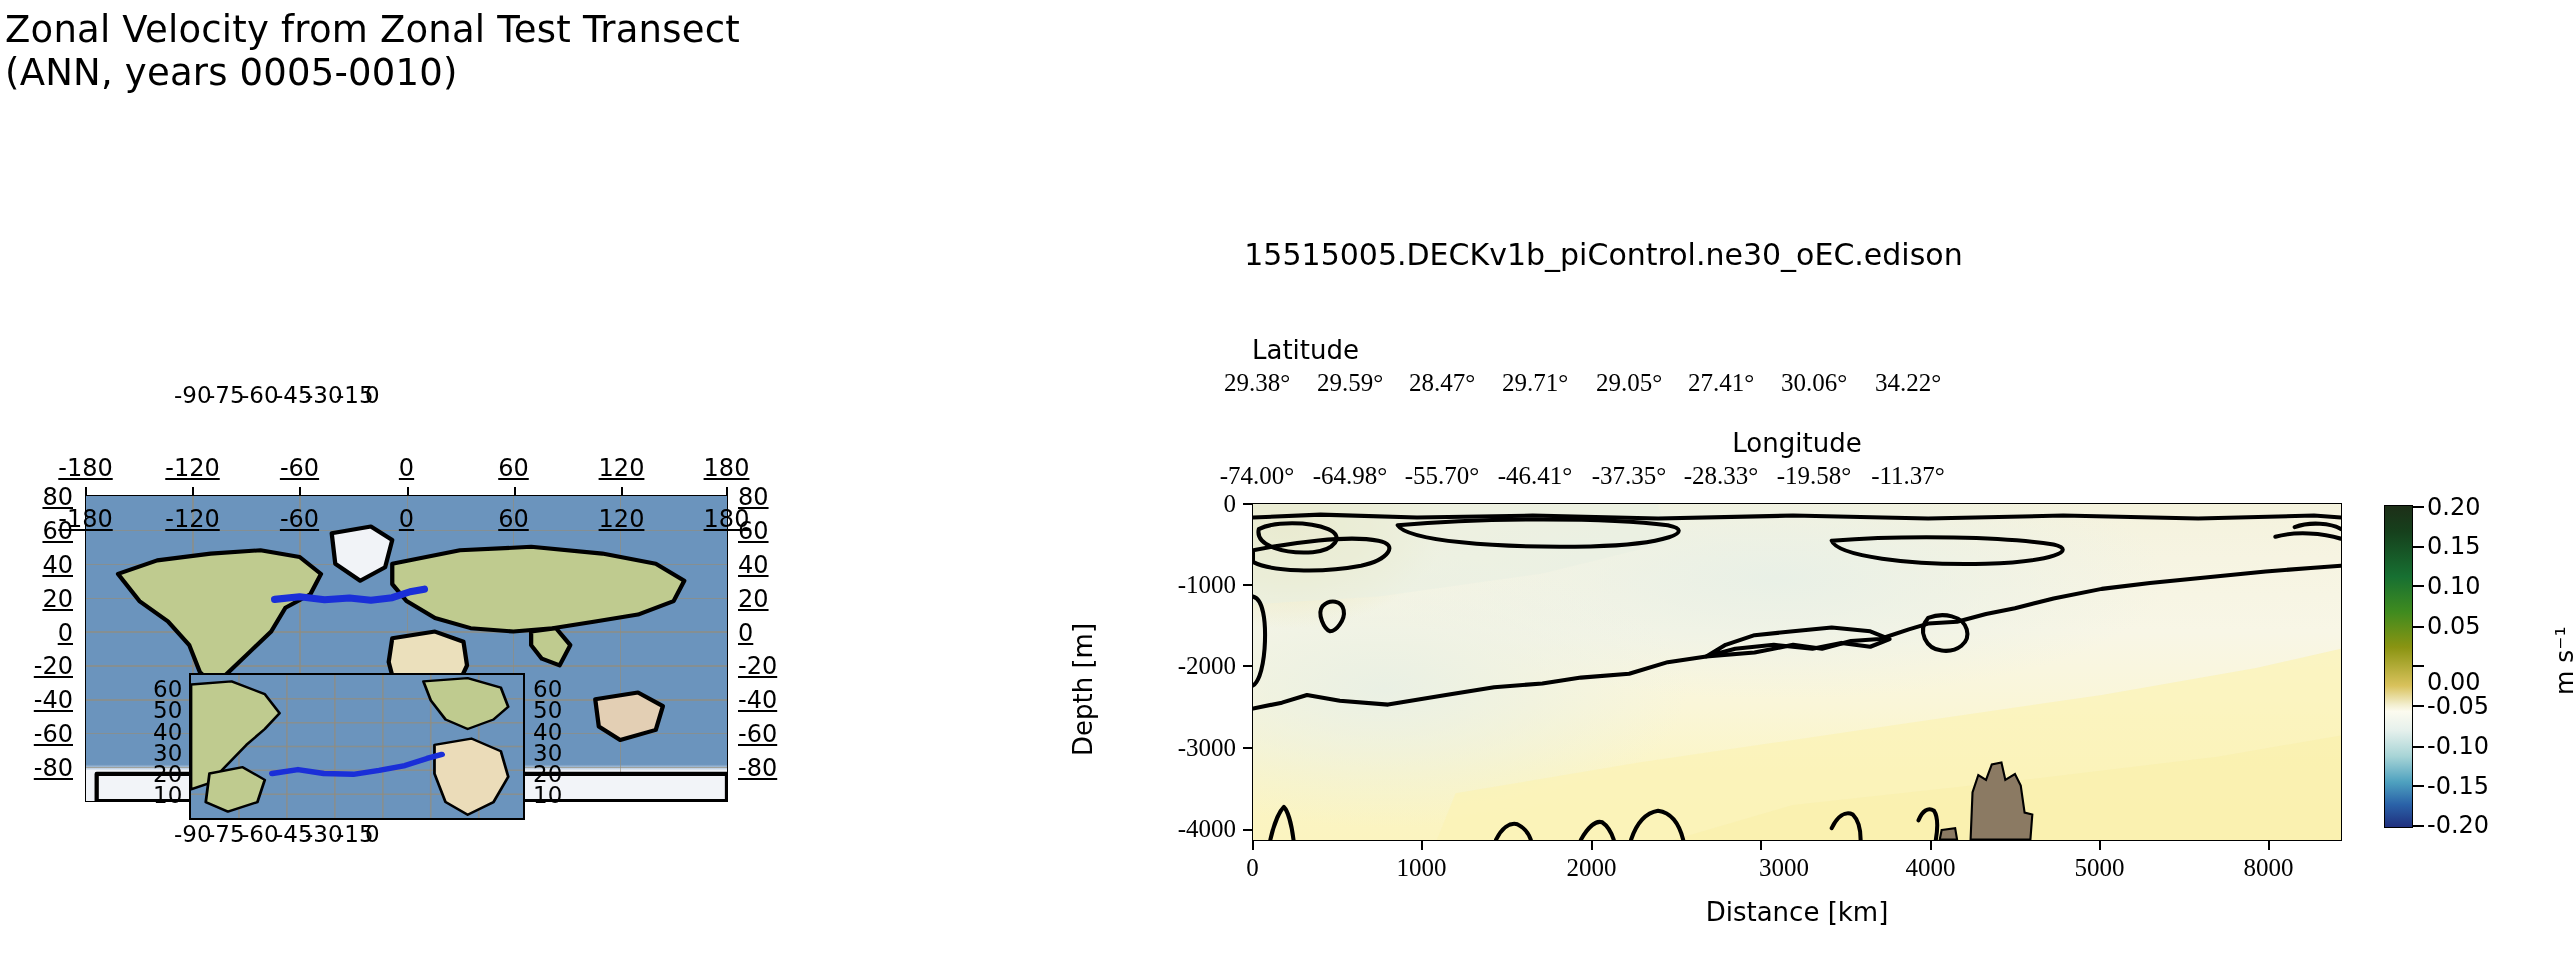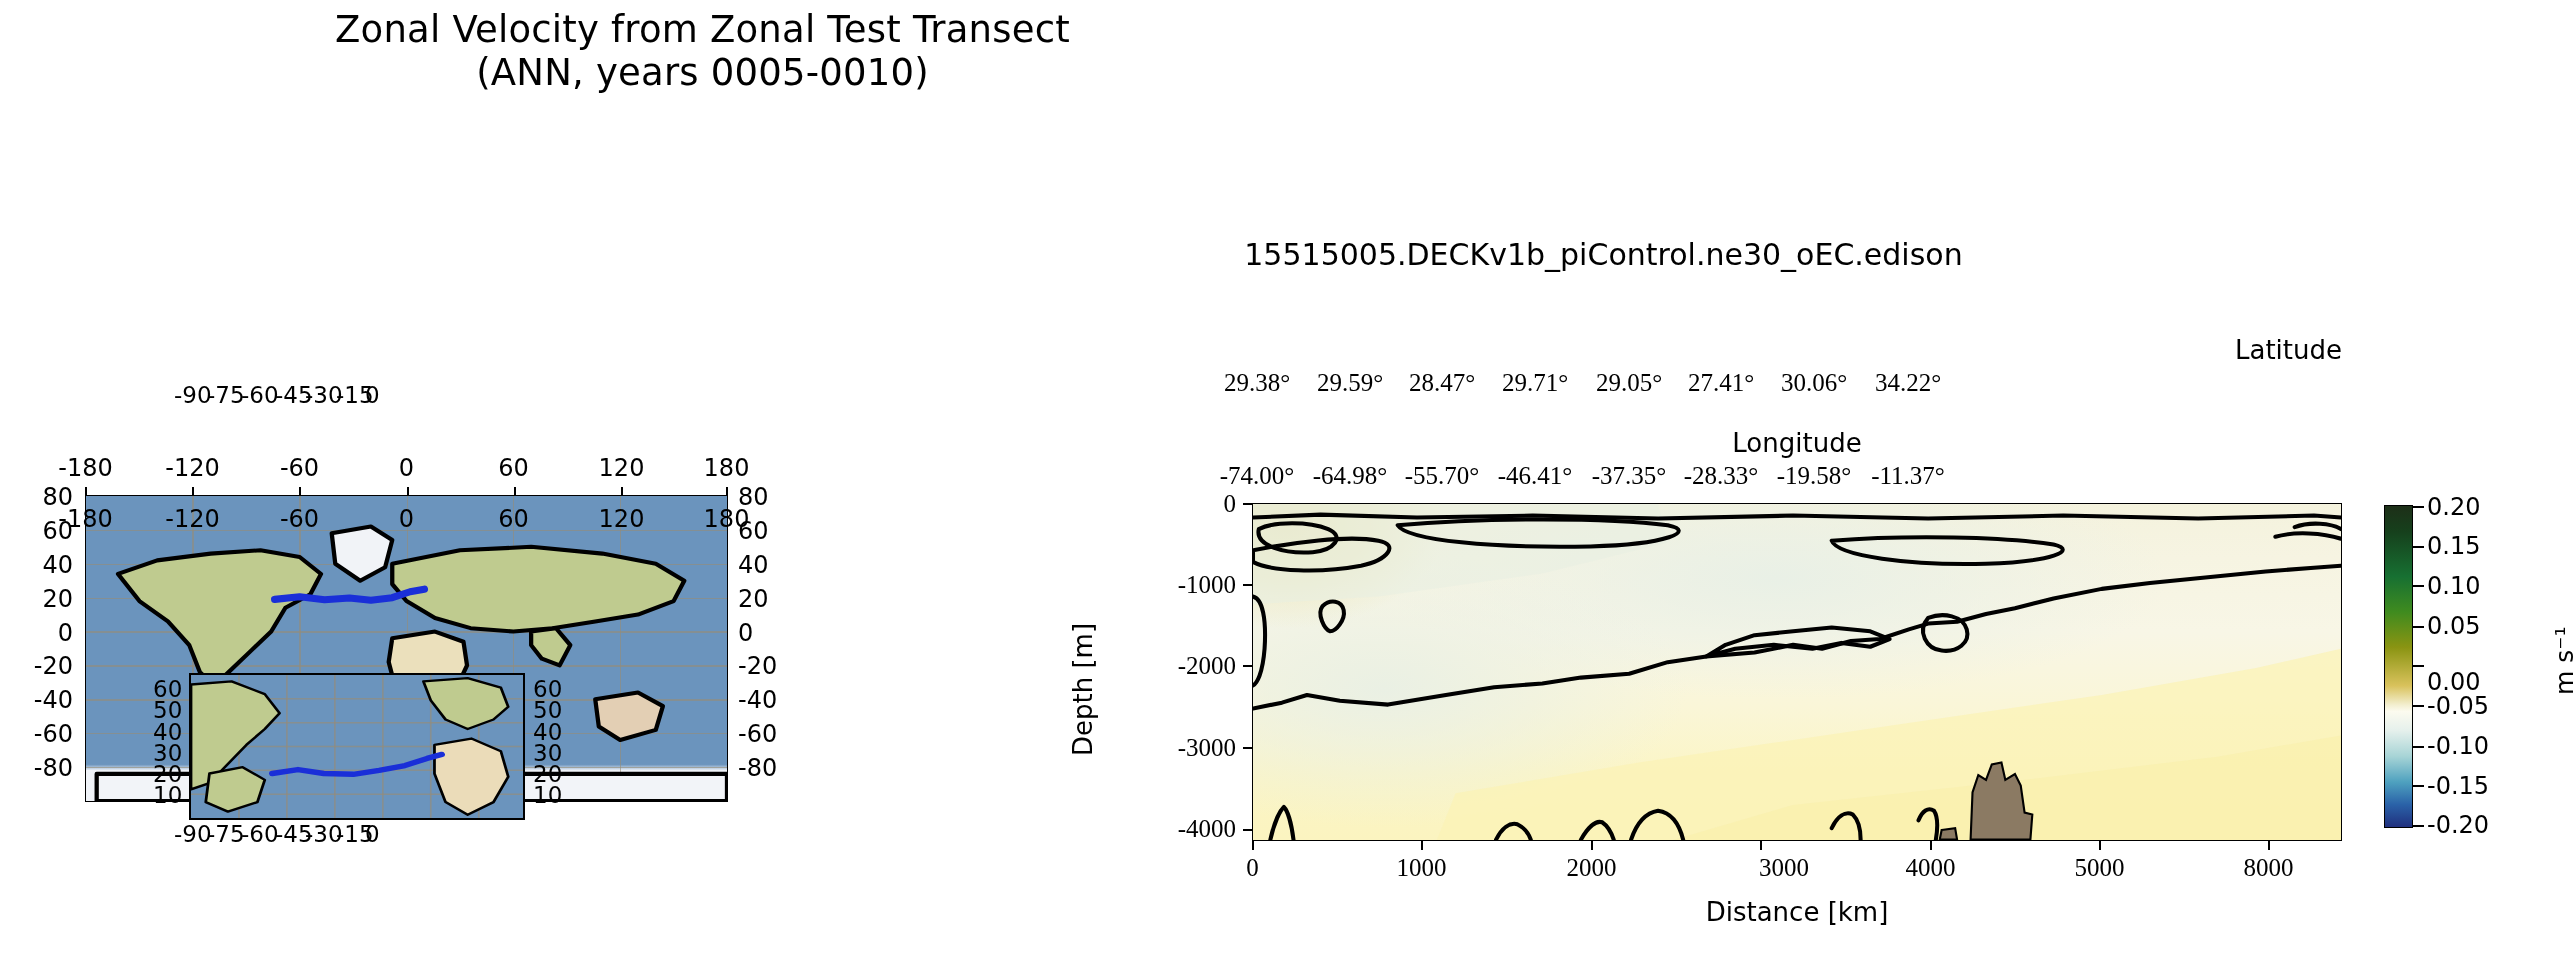--- a/index.html
+++ b/index.html
@@ -1,39 +1,39 @@
 <!DOCTYPE html>
 <html><head>
 <meta charset="utf-8">
 <style>
   html,body{margin:0;padding:0;background:#ffffff;}
   body{width:2576px;height:955px;position:relative;font-family:"DejaVu Sans",sans-serif;color:#000;overflow:hidden;}
 
   .fig{position:absolute;inset:0;}
 
   
-  #fig-title{position:absolute;left:12px;top:7.7px;width:1381px;text-align:center;font-size:37px;line-height:1.18;letter-spacing:0.2px;}
+  #fig-title{position:absolute;left:5px;top:7.7px;width:1381px;text-align:left;font-size:37px;line-height:1.18;letter-spacing:0.2px;}
   #fig-title .l2{display:block;}
 
   #case-title{position:absolute;left:1227px;top:237px;width:753px;text-align:center;font-size:30px;}
 
   
   #map-panel{position:absolute;left:85px;top:495px;width:643px;height:307px;}
   #map-img{position:absolute;inset:0;overflow:hidden;border:1.9px solid #000;box-sizing:border-box;
            background:
              
              linear-gradient(to bottom, rgba(255,255,255,0) 88%, rgba(244,246,250,.97) 90%),
              linear-gradient(to bottom, rgba(250,252,255,.0) 0%, rgba(250,252,255,0) 100%),
              #6b94bd;}
   .grat{position:absolute;background:rgba(150,140,120,.62);}
   #map-img .gx{width:1.4px;height:100%;top:0;}
   #map-img .gy{height:1.4px;width:100%;left:0;}
 
   
-  .tklab{position:absolute;font-size:24px;white-space:nowrap;}
+  .tklab{position:absolute;font-size:24px;white-space:nowrap;text-decoration:underline;}
   .tk{position:absolute;background:#000;}
 
   
   #map-inset{position:absolute;left:189px;top:673px;width:336px;height:147px;border:2.4px solid #000;box-sizing:border-box;overflow:hidden;background:#6b94bd;}
   .inset-lab{position:absolute;font-size:23px;white-space:nowrap;}
 
   
   #tr-panel{position:absolute;left:1252px;top:503px;width:1090px;height:338px;}
   #tr-axes{position:absolute;inset:0;border:1.9px solid #000;box-sizing:border-box;overflow:hidden;
            background:
@@ -205,21 +205,21 @@
   <div class="inset-lab" style="left:533px;top:782px;">10</div>
 
   <div class="inset-lab" style="left:174px;top:821px;">-90</div>
   <div class="inset-lab" style="left:207px;top:821px;">-75</div>
   <div class="inset-lab" style="left:241px;top:821px;">-60</div>
   <div class="inset-lab" style="left:275px;top:821px;">-45</div>
   <div class="inset-lab" style="left:305px;top:821px;">-30</div>
   <div class="inset-lab" style="left:336px;top:821px;">-15</div>
   <div class="inset-lab" style="left:365px;top:821px;">0</div>
 
-  <div class="ax-title" style="left:1252px;top:335px;width:1090px;text-align:right">Latitude</div>
+  <div class="ax-title" style="left:1252px;top:335px;width:1090px;text-align:left">Latitude</div>
   <div class="ax-lab" style="left:1194px;top:369px;width:126px;text-align:center">29.38°</div>
   <div class="ax-lab" style="left:1287px;top:369px;width:126px;text-align:center">29.59°</div>
   <div class="ax-lab" style="left:1379px;top:369px;width:126px;text-align:center">28.47°</div>
   <div class="ax-lab" style="left:1472px;top:369px;width:126px;text-align:center">29.71°</div>
   <div class="ax-lab" style="left:1566px;top:369px;width:126px;text-align:center">29.05°</div>
   <div class="ax-lab" style="left:1658px;top:369px;width:126px;text-align:center">27.41°</div>
   <div class="ax-lab" style="left:1751px;top:369px;width:126px;text-align:center">30.06°</div>
   <div class="ax-lab" style="left:1845px;top:369px;width:126px;text-align:center">34.22°</div>
 
   <div class="ax-title" style="left:1252px;top:428px;width:1090px;text-align:center">Longitude</div>

